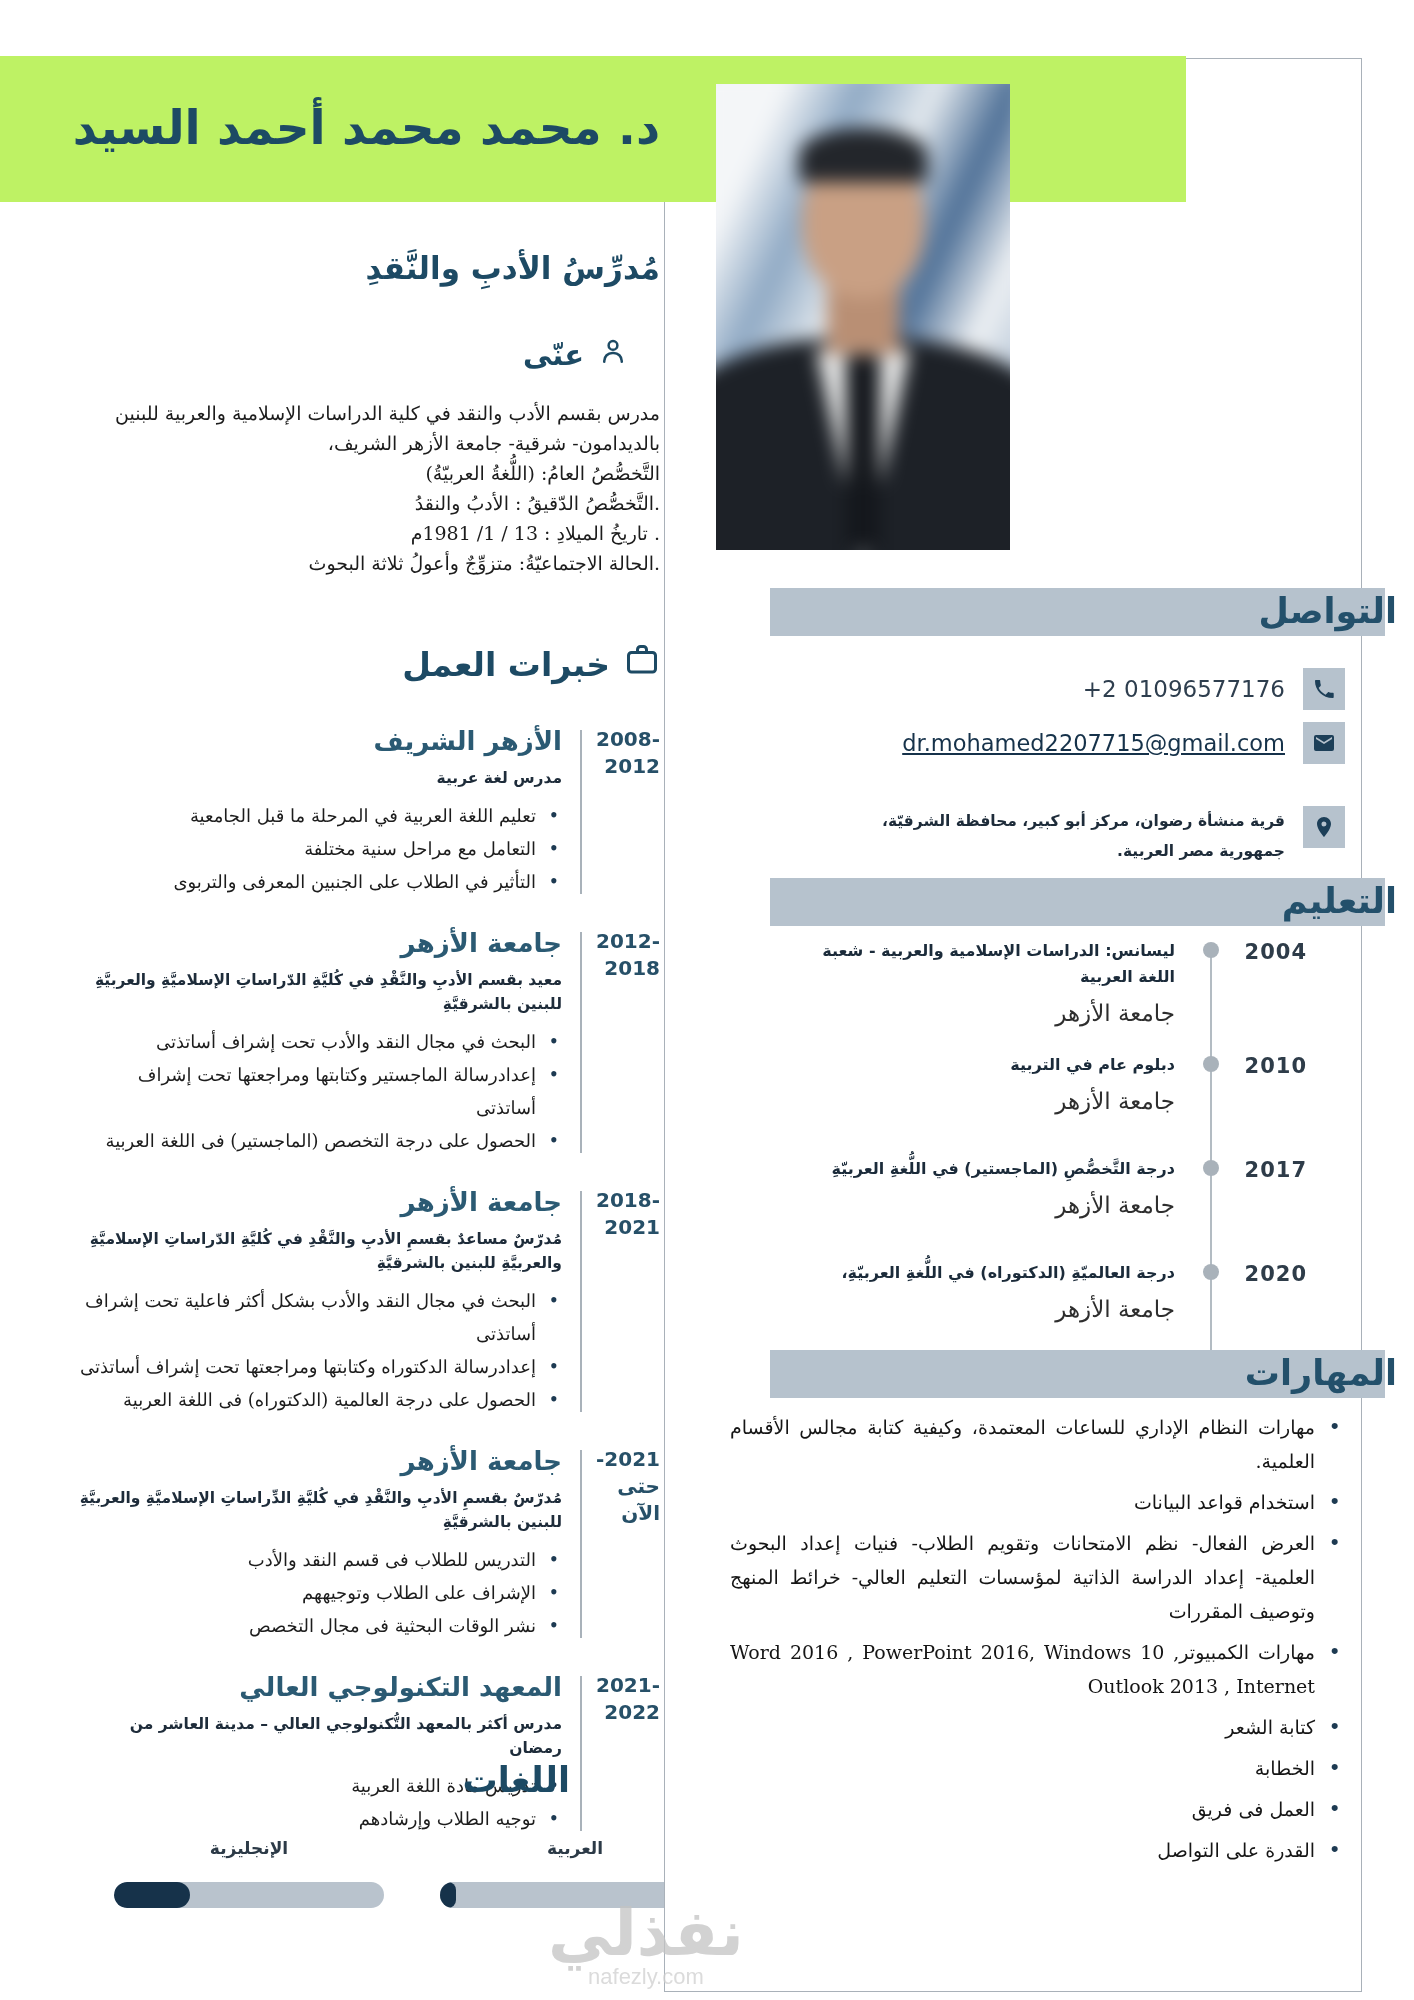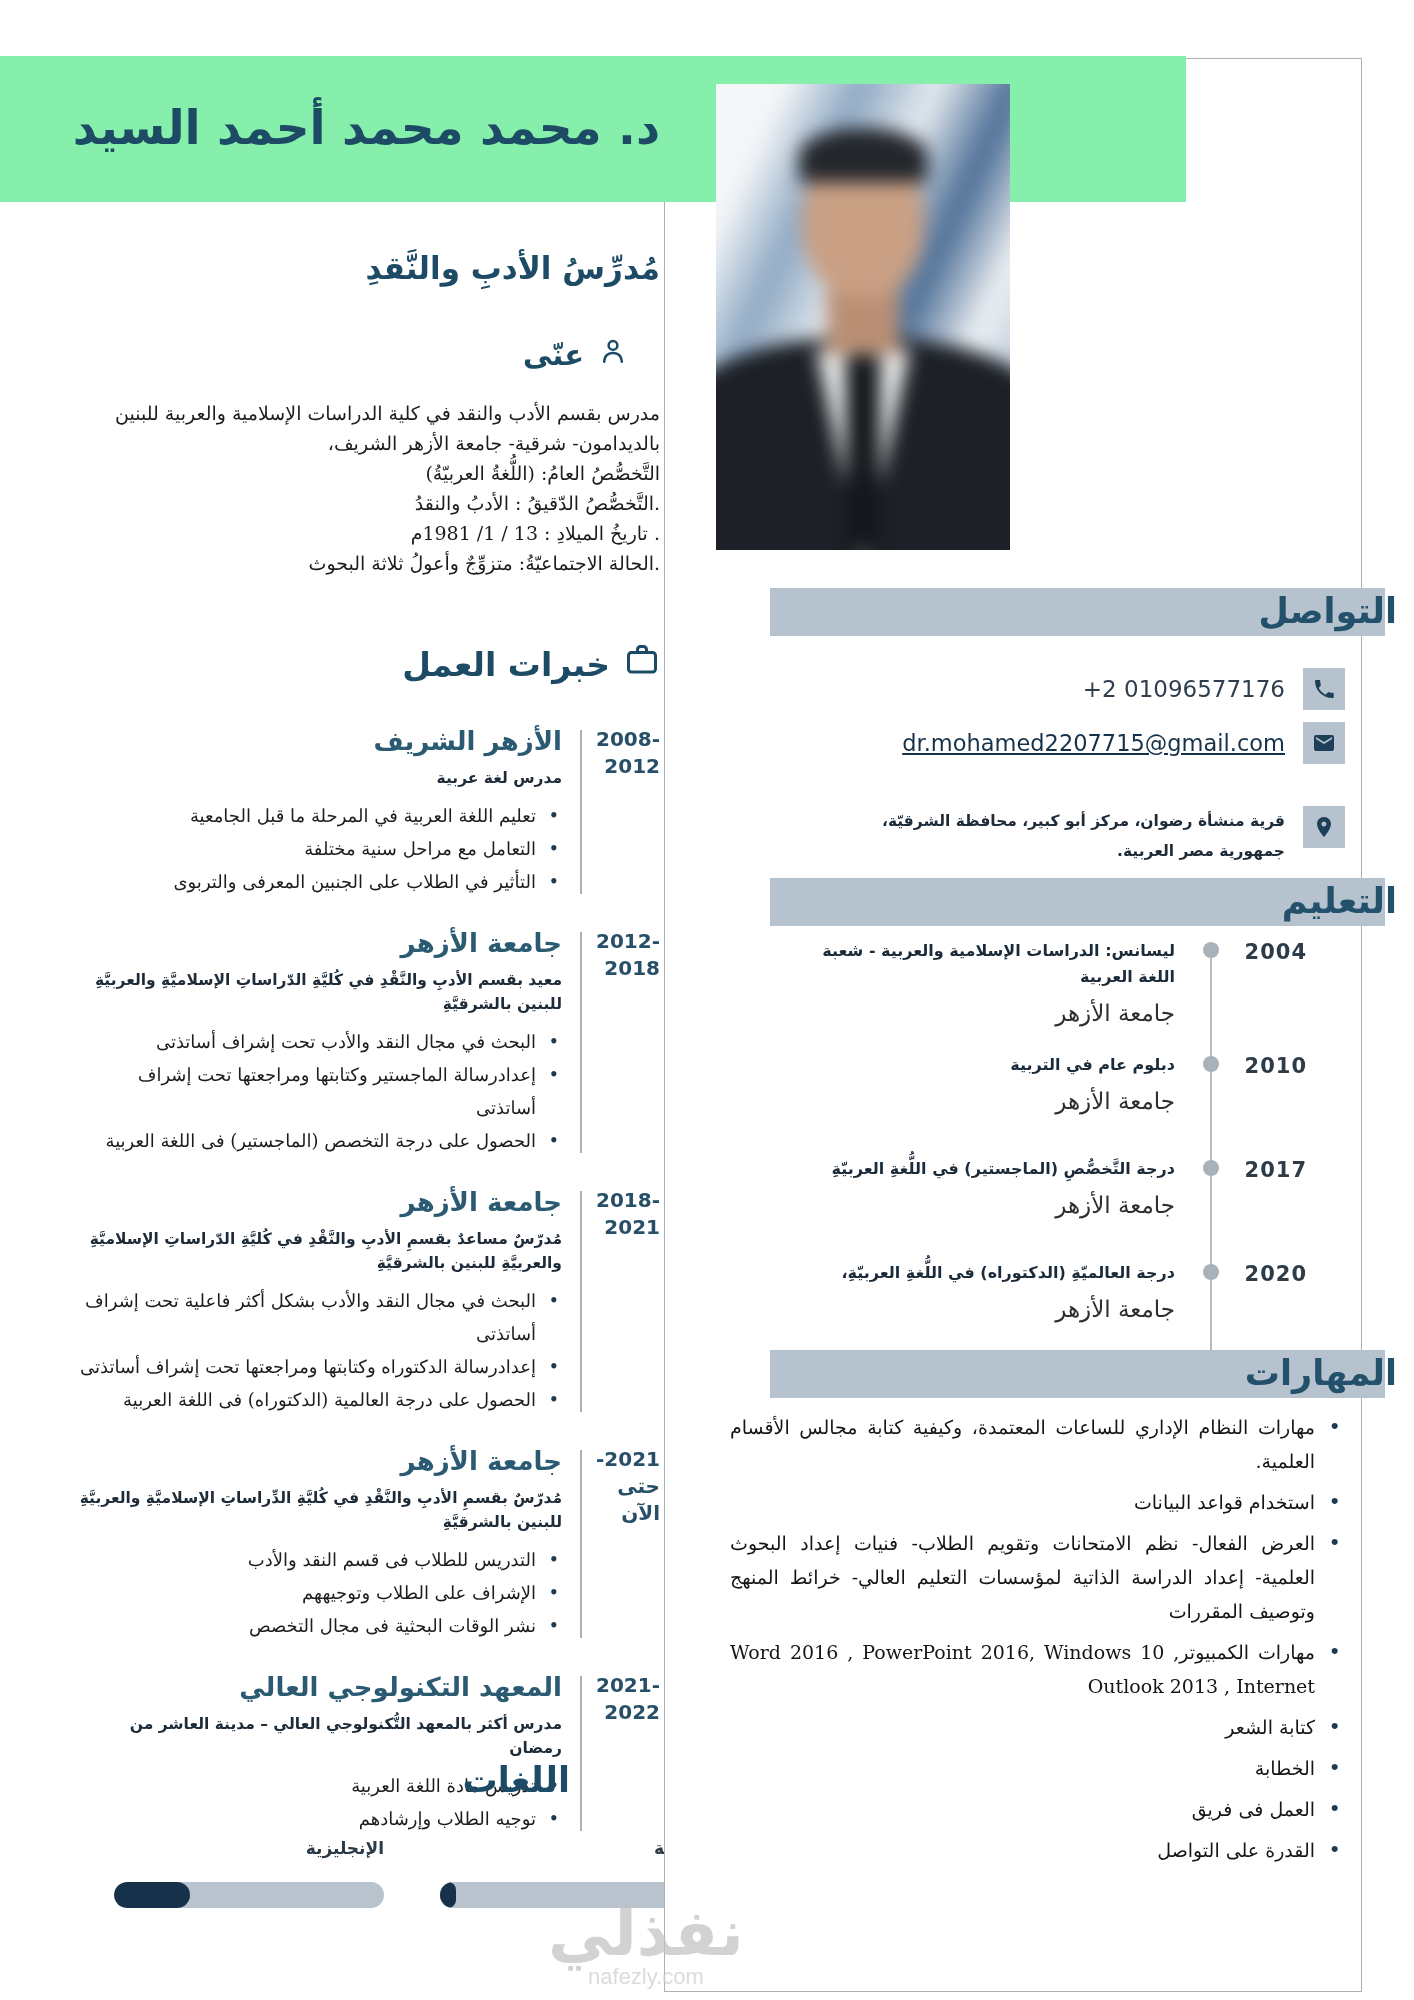--- a/index.html
+++ b/index.html
@@ -1,20 +1,20 @@
 <!DOCTYPE html>
 <html lang="ar" dir="rtl"><head>
 <meta charset="utf-8">
 <style>
   html,body{margin:0;padding:0;background:#ffffff;}
   .page{position:relative;width:1414px;height:2000px;background:#fff;overflow:hidden;
         font-family:"DejaVu Sans",sans-serif;direction:rtl;}
 
   
-  .header-band{position:absolute;left:0;top:56px;width:1186px;height:146px;background:#86efac;z-index:2;}
+  .header-band{position:absolute;left:0;top:56px;width:1186px;height:146px;background:#bef264;z-index:2;}
   .name{position:absolute;top:44px;right:526px;font-size:47px;font-weight:700;color:#1d4a64;white-space:nowrap;}
 
   
   .sidebar-box{position:absolute;left:664px;top:58px;width:696px;height:1932px;border:1px solid #a9b1b9;background:#fff;z-index:1;}
 
   
   .photo{position:absolute;left:716px;top:84px;width:294px;height:466px;overflow:hidden;background:#dfe6ec;z-index:3;}
   .photo-inner{position:absolute;inset:-14px;filter:blur(9px);}
   .p-bg{position:absolute;inset:0;background:linear-gradient(115deg,#f4f6f8 0%,#f4f6f8 16%,#8fa9c4 30%,#e3e9ee 44%,#4d6f96 58%,#eef1f4 72%,#9fb4ca 88%,#dfe6ec 100%);}
   .p-suit{position:absolute;left:-50px;right:-50px;bottom:-24px;height:250px;background:#1d2127;border-radius:45% 45% 0 0;}
@@ -37,21 +37,21 @@
   .entry-sep{flex:0 0 2px;background:#a9b2ba;margin:4px 14px 4px 18px;}
   .entry-body{flex:1;}
   .entry-org{font-size:26px;font-weight:700;color:#2b5a73;margin-bottom:10px;}
   .entry-role{font-size:15.5px;font-weight:700;color:#1e2c3a;margin-bottom:9px;line-height:24px;}
   .bullet{position:relative;padding-right:26px;font-family:"DejaVu Serif","Liberation Serif",serif;
           font-size:18px;line-height:33px;color:#1c1c1c;text-align:right;}
   .bullet::before{content:"•";position:absolute;right:3px;top:0;color:#1d3a52;}
 
   .lang-head{position:absolute;top:1760px;right:844px;font-size:35px;font-weight:700;color:#1d4a64;}
   .langs{position:absolute;top:1838px;right:704px;width:596px;display:flex;justify-content:space-between;}
-  .lang{width:270px;}
+  .lang{width:270px;text-align:center;}
   .lang-label{font-size:17px;font-weight:700;color:#2c3a47;margin-bottom:24px;}
   .lang-bar{position:relative;height:26px;background:#b9c3cd;border-radius:13px;overflow:hidden;}
   .lang-fill{position:absolute;left:0;top:0;bottom:0;background:#16324a;border-radius:13px;}
 
   
   .band{position:absolute;left:770px;width:575px;height:48px;background:#b6c2cd;z-index:2;padding-left:40px;}
   .band-title{position:absolute;right:-12px;top:-4px;font-size:35px;font-weight:700;color:#23506b;line-height:54px;white-space:nowrap;}
   .c-row{position:absolute;right:69px;display:flex;align-items:center;gap:18px;z-index:2;}
   .c-row.start{align-items:flex-start;}
   .icon-sq{flex:0 0 42px;width:42px;height:42px;background:#b6c2cd;display:flex;align-items:center;justify-content:center;}

